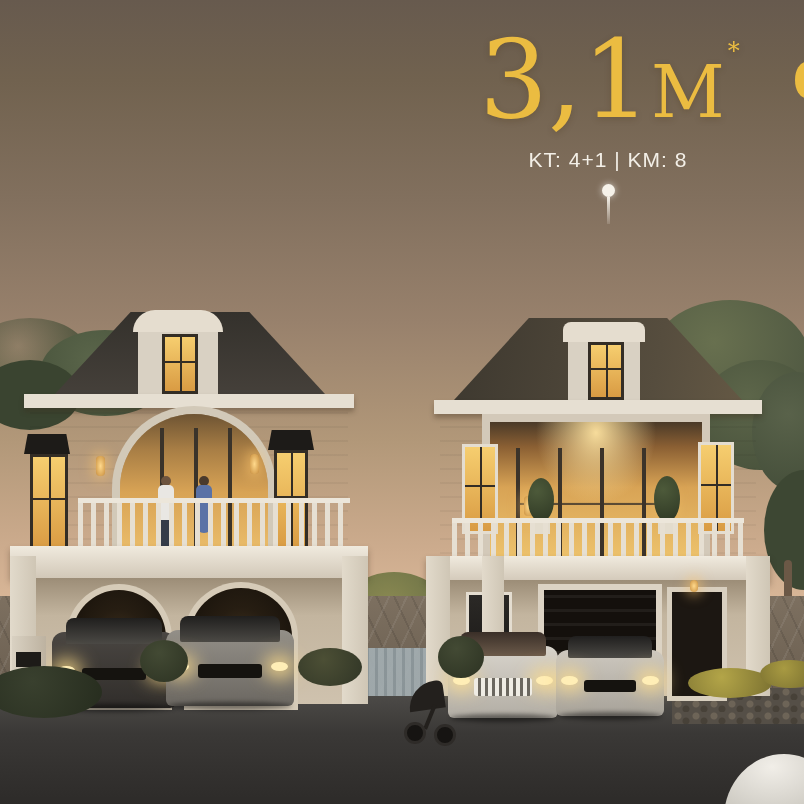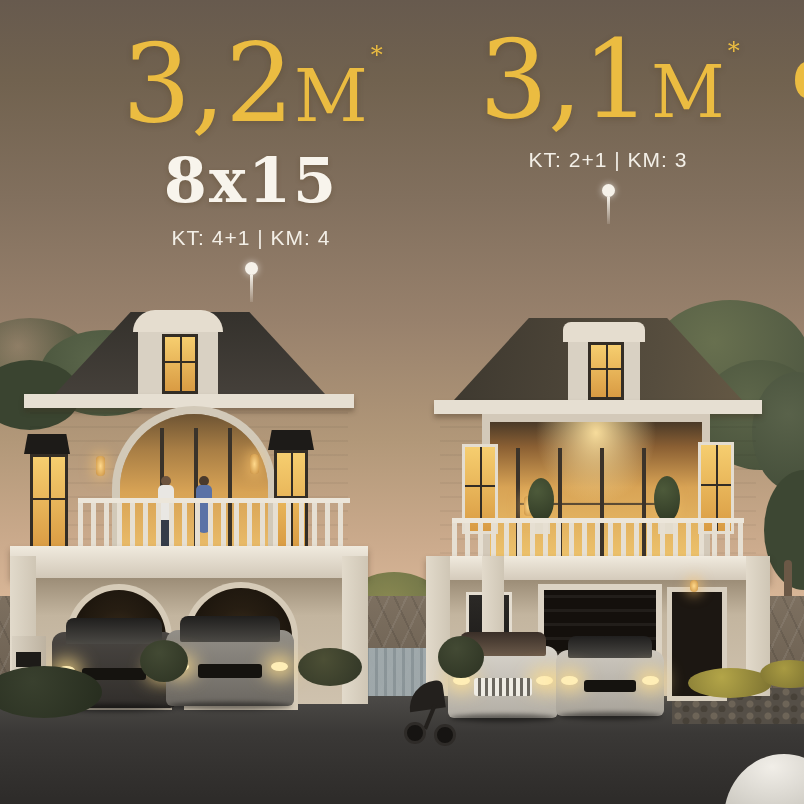--- a/index.html
+++ b/index.html
@@ -249,27 +249,20 @@
       <div class="plaque"></div>
     </div>
   <div class="bush" style="left:-14px;top:666px;width:116px;height:52px;background:radial-gradient(circle at 40% 30%,#39402e,#262c1e);"></div>
   <div class="bush" style="left:140px;top:640px;width:48px;height:42px;background:radial-gradient(circle at 40% 30%,#434a34,#2c3222);"></div>
   <div class="bush" style="left:298px;top:648px;width:64px;height:38px;background:radial-gradient(circle at 40% 30%,#4c4f35,#303526);"></div>
   <div class="bush" style="left:438px;top:636px;width:46px;height:42px;background:radial-gradient(circle at 40% 30%,#434a34,#2c3222);"></div>
   <div class="bush" style="left:688px;top:668px;width:84px;height:30px;background:radial-gradient(circle at 40% 30%,#b3a548,#7a7030);"></div>
   <div class="bush" style="left:760px;top:660px;width:60px;height:28px;background:radial-gradient(circle at 40% 30%,#a89a42,#6f662c);"></div>
   <div class="cornercar"></div>
 
-  <div class="listing" style="left:96px;top:30px;width:310px;">
-    <div class="price"><span>3,2</span><span class="unit">M</span><span class="star">*</span></div>
-    <div class="dims">8x15</div>
-    <div class="specs">KT: 4+1 | KM: 4</div>
+  <div class="listing" style="left:458px;top:26px;width:300px;">
+    <div class="price"><span>3,1</span><span class="unit">M</span><span class="star">*</span></div>
+    <div class="specs">KT: 4+1 | KM: 8</div>
     <div class="pin-dot"></div>
     <div class="pin-stem"></div>
   </div>
-  <div class="listing" style="left:458px;top:26px;width:300px;">
-    <div class="price"><span>3,1</span><span class="unit">M</span><span class="star">*</span></div>
-    <div class="specs">KT: 2+1 | KM: 3</div>
-    <div class="pin-dot"></div>
-    <div class="pin-stem"></div>
-  </div>
   <div class="edge-glyph"></div>
 </div>
 
 </body></html>

